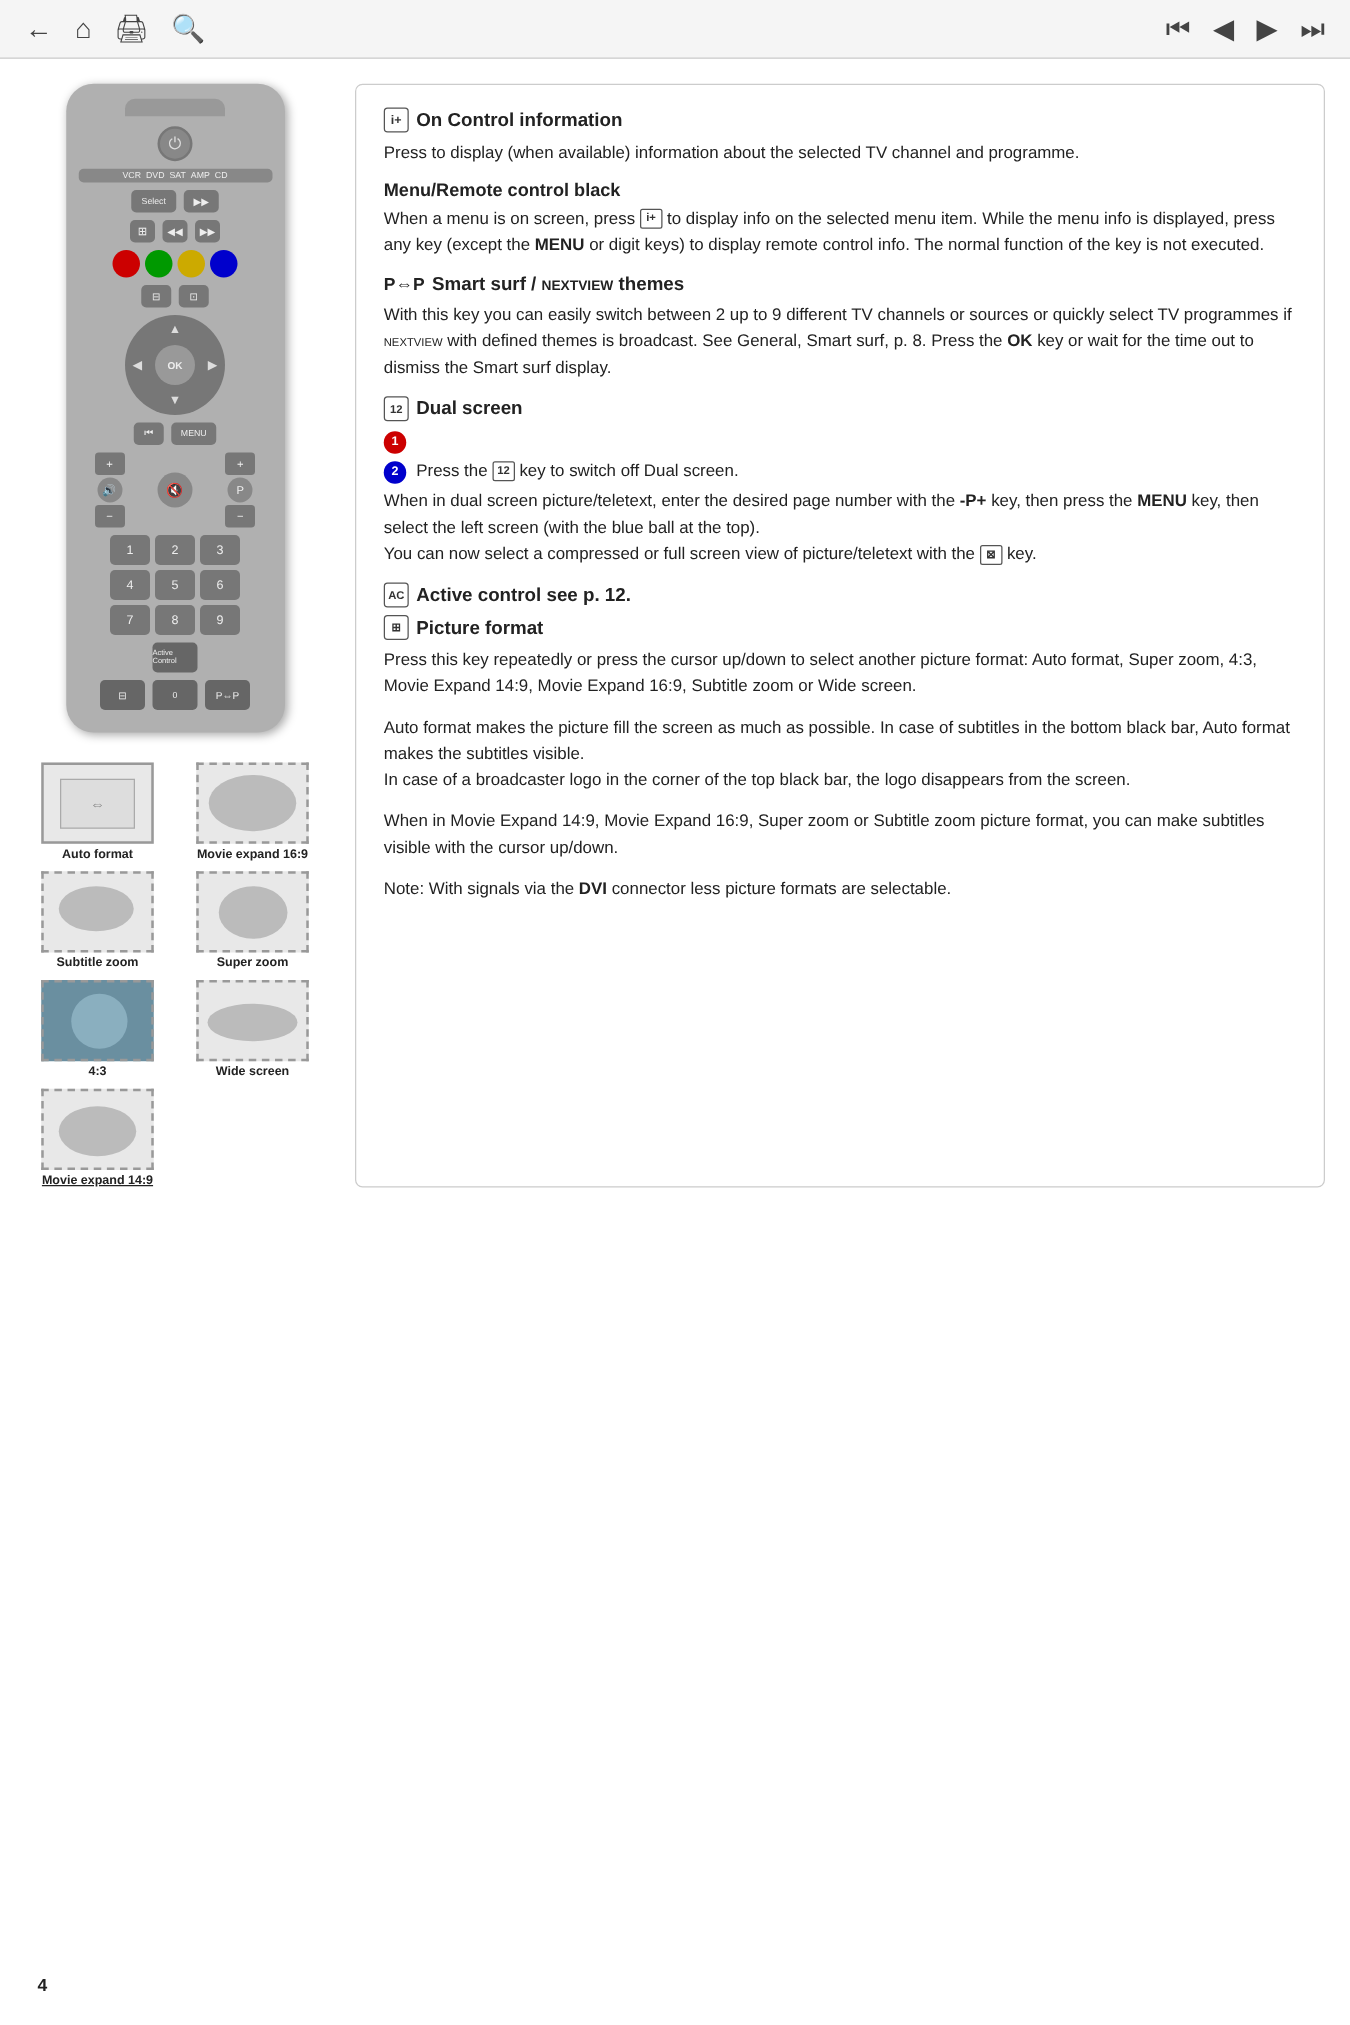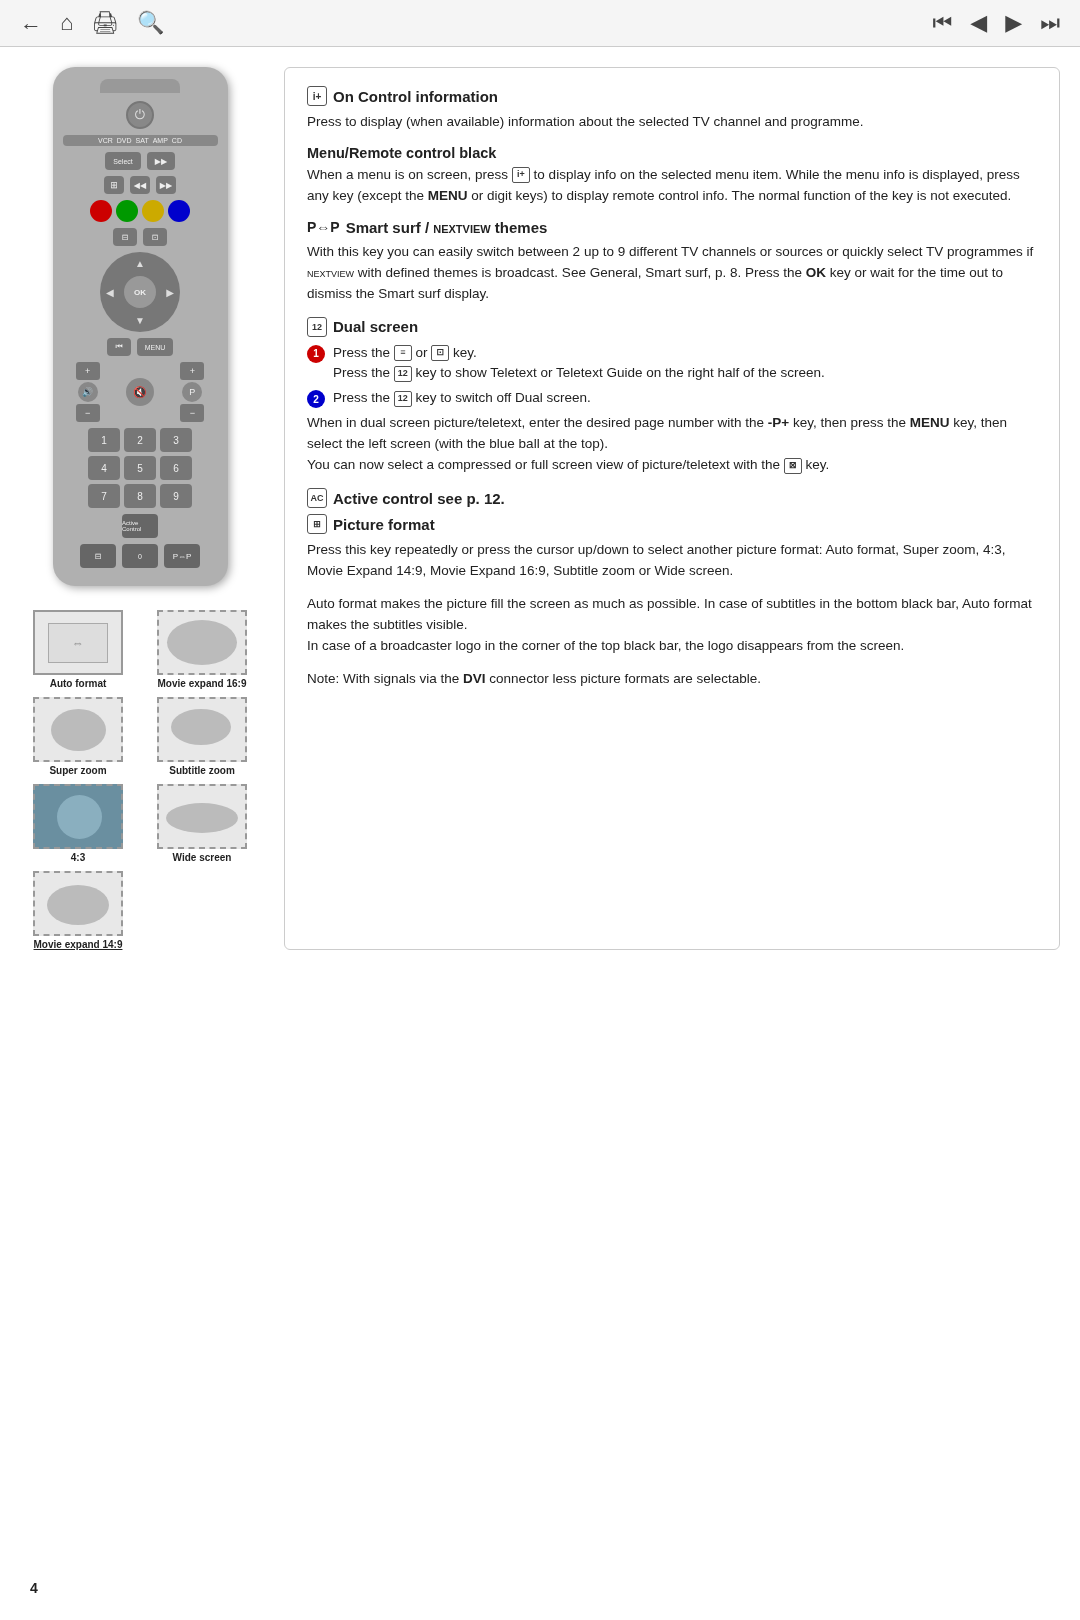--- a/index.html
+++ b/index.html
@@ -481,31 +481,31 @@
       </div>
 
       <div class="format-item">
         <div class="format-thumb thumb-169">
           <div class="oval" style="width:70px;height:45px;top:8px;left:8px;"></div>
         </div>
         <div class="format-label">Movie expand 16:9</div>
       </div>
 
       <div class="format-item">
+        <div class="format-thumb thumb-subtitle">
+          <div class="oval" style="width:60px;height:36px;top:10px;left:12px;"></div>
+        </div>
+        <div class="format-label">Subtitle zoom</div>
+      </div>
+
+      <div class="format-item">
         <div class="format-thumb thumb-super">
           <div class="oval" style="width:55px;height:42px;top:10px;left:16px;"></div>
         </div>
         <div class="format-label">Super zoom</div>
-      </div>
-
-      <div class="format-item">
-        <div class="format-thumb thumb-subtitle">
-          <div class="oval" style="width:60px;height:36px;top:10px;left:12px;"></div>
-        </div>
-        <div class="format-label">Subtitle zoom</div>
       </div>
 
       <div class="format-item">
         <div class="format-thumb thumb-43" style="background:#6a8fa0;">
           <div class="oval" style="width:45px;height:44px;top:9px;left:22px;background:#8aafbf;"></div>
         </div>
         <div class="format-label">4:3</div>
       </div>
 
       <div class="format-item">
@@ -553,24 +553,20 @@
     </div>
 
     <div>
       <div class="section-title">
         <span class="section-icon" style="font-size:9px;">12</span>
         <span class="bold">Dual screen</span>
       </div>
       <ul class="step-list">
         <li class="step-item">
           <span class="step-num step-num-red">1</span>
-          <span>
-            Press the <span class="key-icon">≡</span> or <span class="key-icon">⊡</span> key.<br>
-            Press the <span class="key-icon">12</span> key to show Teletext or Teletext Guide on the right half of the screen.
-          </span>
         </li>
         <li class="step-item">
           <span class="step-num step-num-blue">2</span>
           <span>Press the <span class="key-icon">12</span> key to switch off Dual screen.</span>
         </li>
       </ul>
     </div>
 
     <div>
       <div class="section-body">
@@ -587,20 +583,21 @@
     </div>
 
     <div>
       <div class="section-title">
         <span class="section-icon" style="font-size:9px;">⊞</span>
         <span class="bold">Picture format</span>
       </div>
       <div class="section-body">Press this key repeatedly or press the cursor up/down to select another picture format: Auto format, Super zoom, 4:3, Movie Expand 14:9, Movie Expand 16:9, Subtitle zoom or Wide screen.</div>
       <div class="section-body" style="white-space:pre-line;">Auto format makes the picture fill the screen as much as possible. In case of subtitles in the bottom black bar, Auto format makes the subtitles visible.
 In case of a broadcaster logo in the corner of the top black bar, the logo disappears from the screen.</div>
+      <div class="section-body">When in Movie Expand 14:9, Movie Expand 16:9, Super zoom or Subtitle zoom picture format, you can make subtitles visible with the cursor up/down.</div>
       <div class="section-body italic">
         Note: With signals via the <span class="bold italic">DVI</span> connector less picture formats are selectable.
       </div>
     </div>
 
   </div>
 </div>
 
 <div class="page-number">4</div>
 

